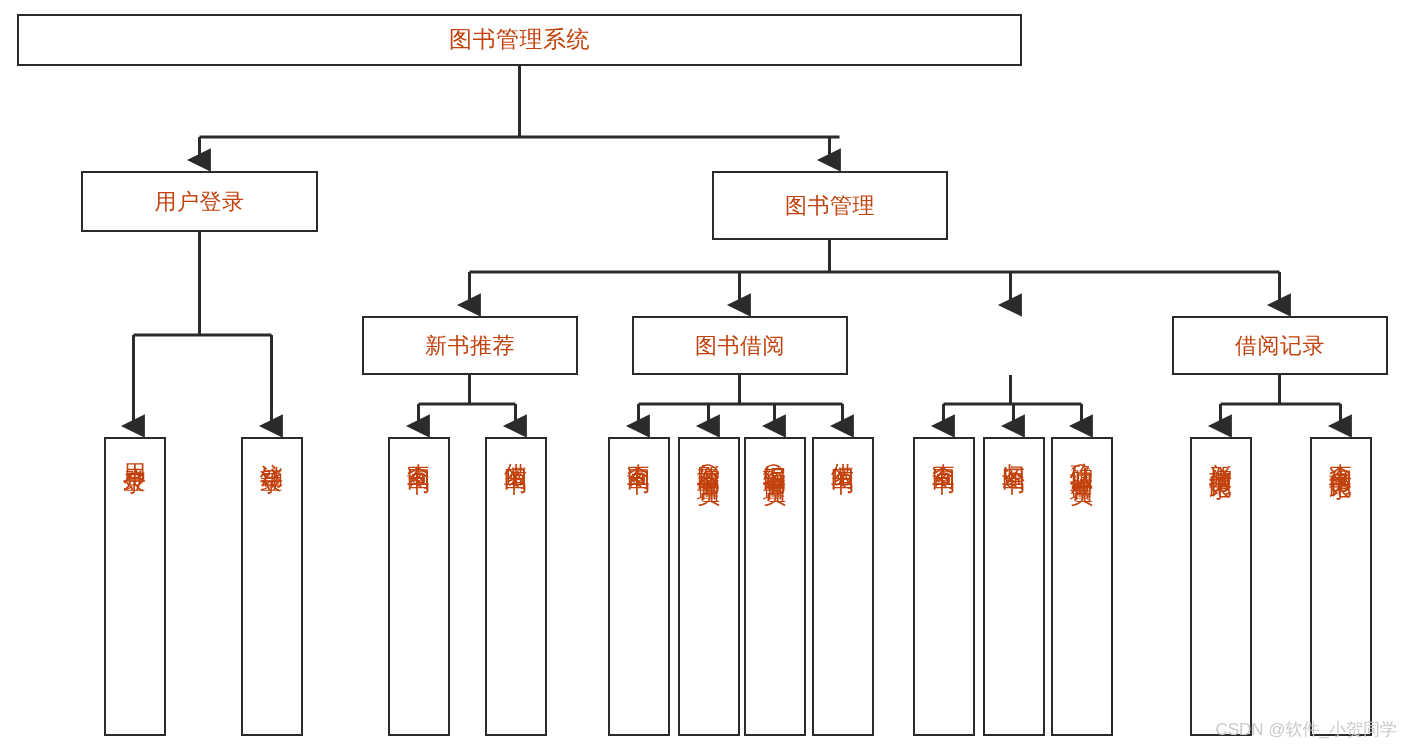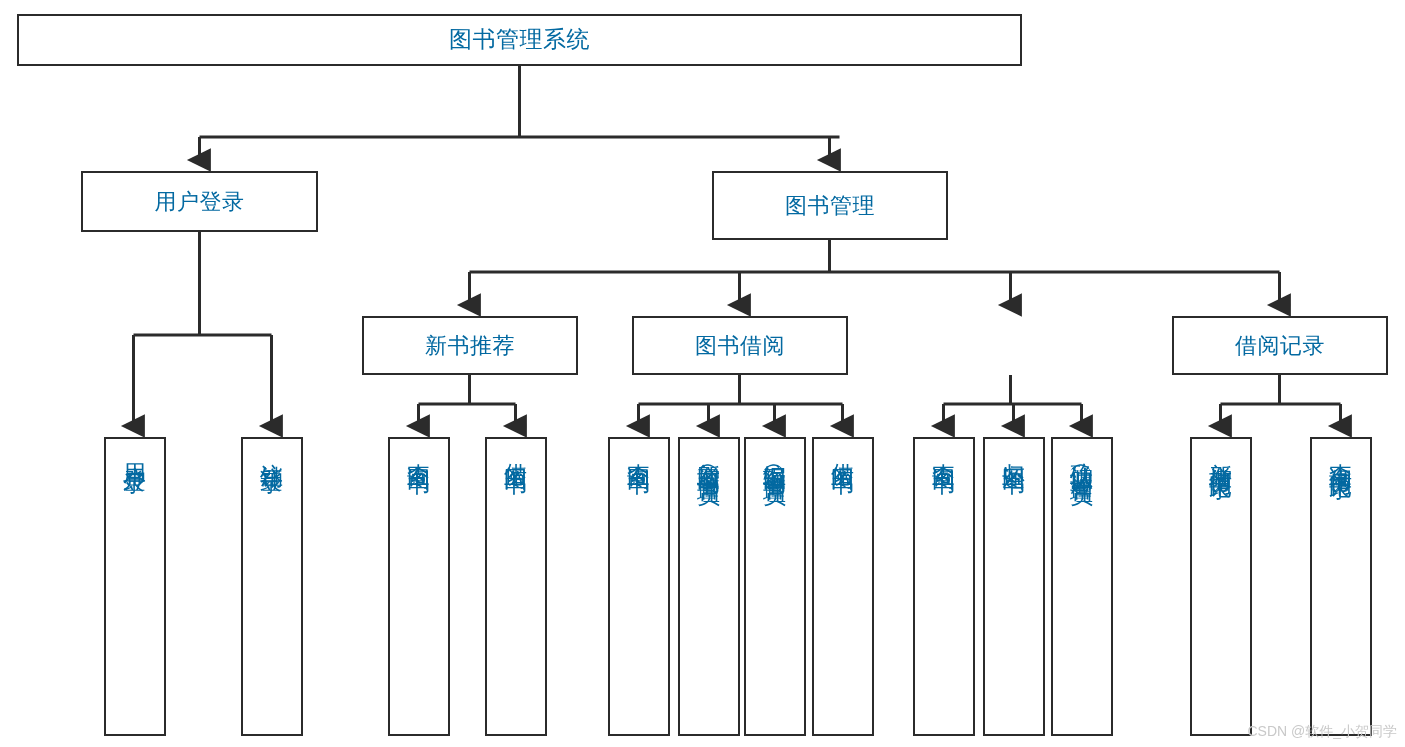--- a/index.html
+++ b/index.html
@@ -25,21 +25,21 @@
     height: 747px;
   }
   .node {
     position: absolute;
     box-sizing: border-box;
     border: 2.5px solid #2b2b2b;
     background: #ffffff;
     display: flex;
     align-items: center;
     justify-content: center;
-    color: #0369a1;
+    color: #c2410c;
     z-index: 2;
   }
   .node-label {
     display: block;
     text-align: center;
     line-height: 1.18;
     letter-spacing: 0.5px;
   }
   .node.horiz .node-label {
     font-size: 22px;
@@ -58,21 +58,21 @@
     text-orientation: upright;
     font-size: 23px;
     line-height: 1.05;
     letter-spacing: 3px;
     max-height: 100%;
   }
   #watermark {
     position: absolute;
     right: 8px;
     bottom: 6px;
-    font-size: 14px;
+    font-size: 17px;
     color: #c9c9c9;
     white-space: nowrap;
     z-index: 5;
     font-family: "Liberation Sans", "DejaVu Sans", sans-serif;
   }
 </style>
 </head>
 <body>
 
 <div id="diagram-root">

